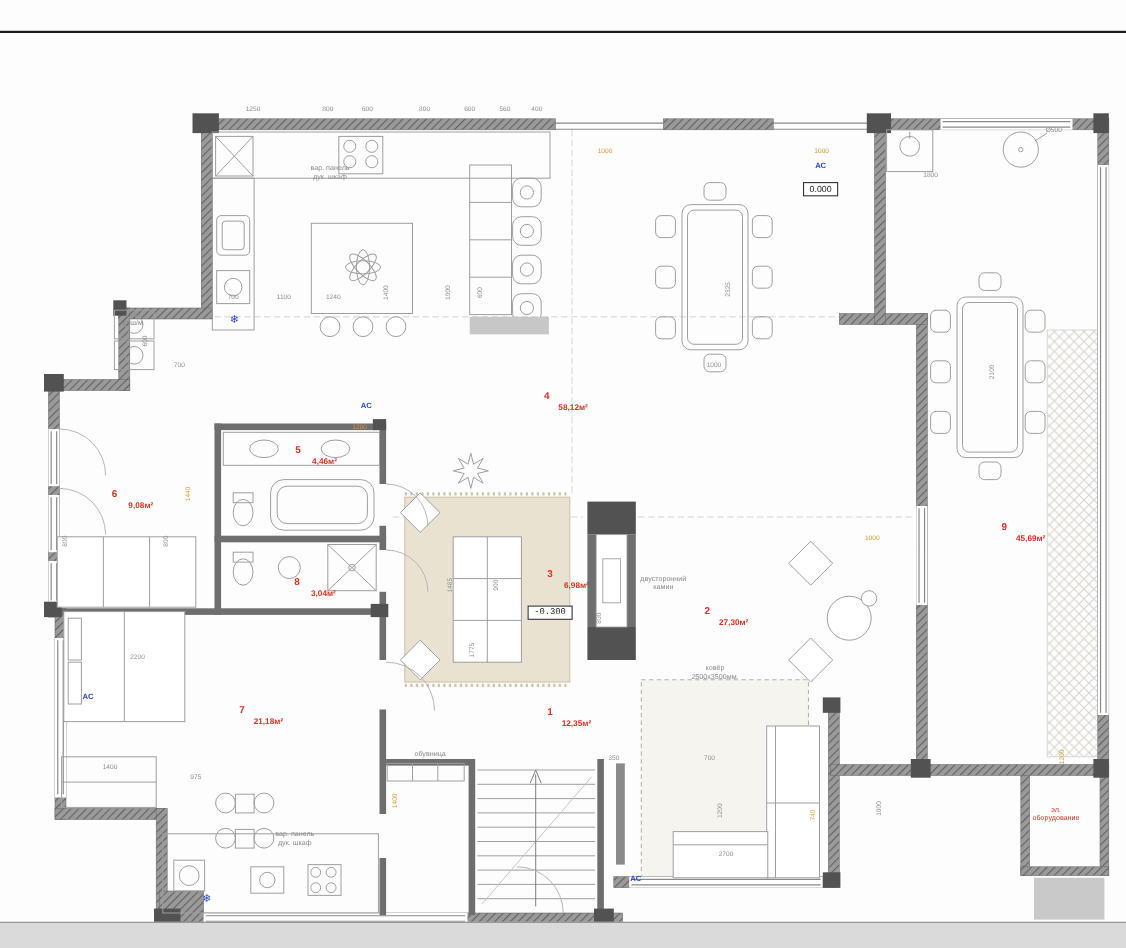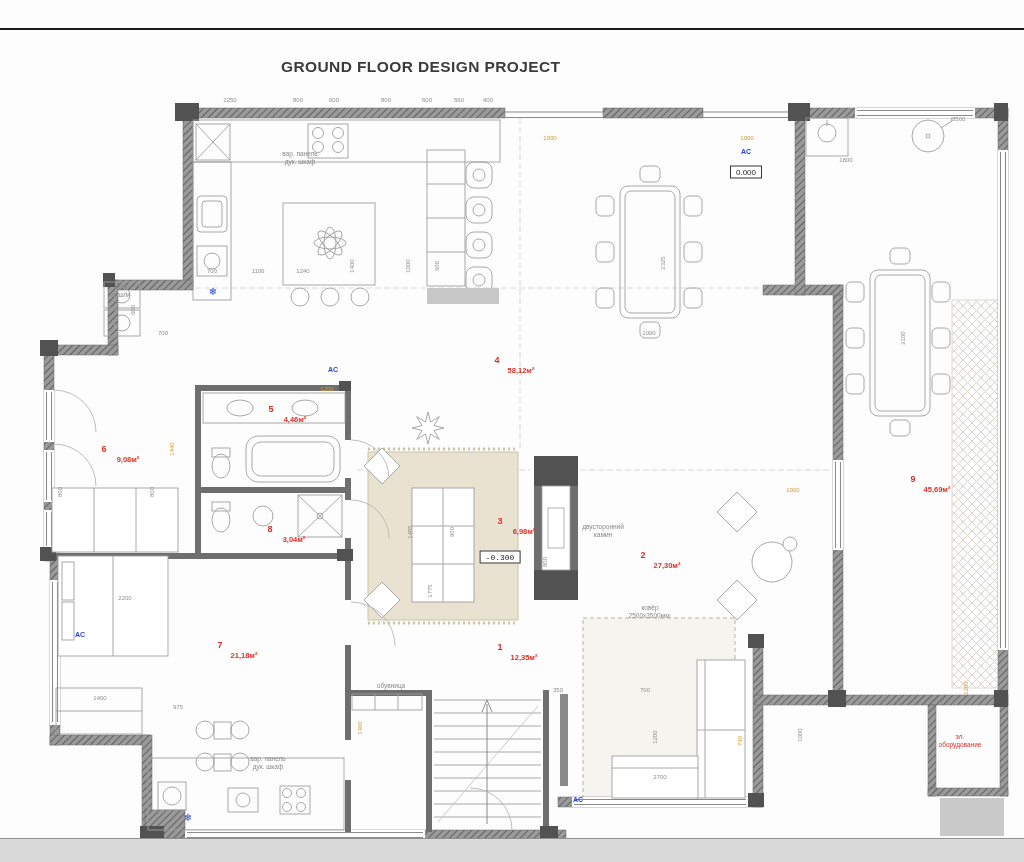--- a/index.html
+++ b/index.html
@@ -25,21 +25,20 @@
   .room-area{font-size:7.5px;font-weight:bold;margin-left:48px;}
   .level{font-size:8px;color:#222;background:#fff;border:1px solid #333;padding:1px 5px;}
   .icon-glyph{font-size:10px;color:var(--mark-blue,#2b45cc);}
 </style>
 </head>
 <body>
 
 <div class="screen">
 
   <div class="top-rule"></div>
-  <h1 class="title">GROUND FLOOR DESIGN PROJECT</h1>
 
   <svg class="plan" width="1024" height="862" viewBox="0 0 1024 862">
     <defs>
       <pattern id="hatch" width="5" height="5" patternUnits="userSpaceOnUse" patternTransform="rotate(45)">
         <rect width="5" height="5" fill="#9a9a9a"></rect>
         <line x1="0" y1="0" x2="0" y2="5" stroke="#616161" stroke-width="2"></line>
       </pattern>
       <pattern id="lat" width="9" height="9" patternUnits="userSpaceOnUse">
         <path d="M0 9L9 0M0 0L9 9" stroke="#d9d4cb" stroke-width="1" fill="none"></path>
       </pattern>

